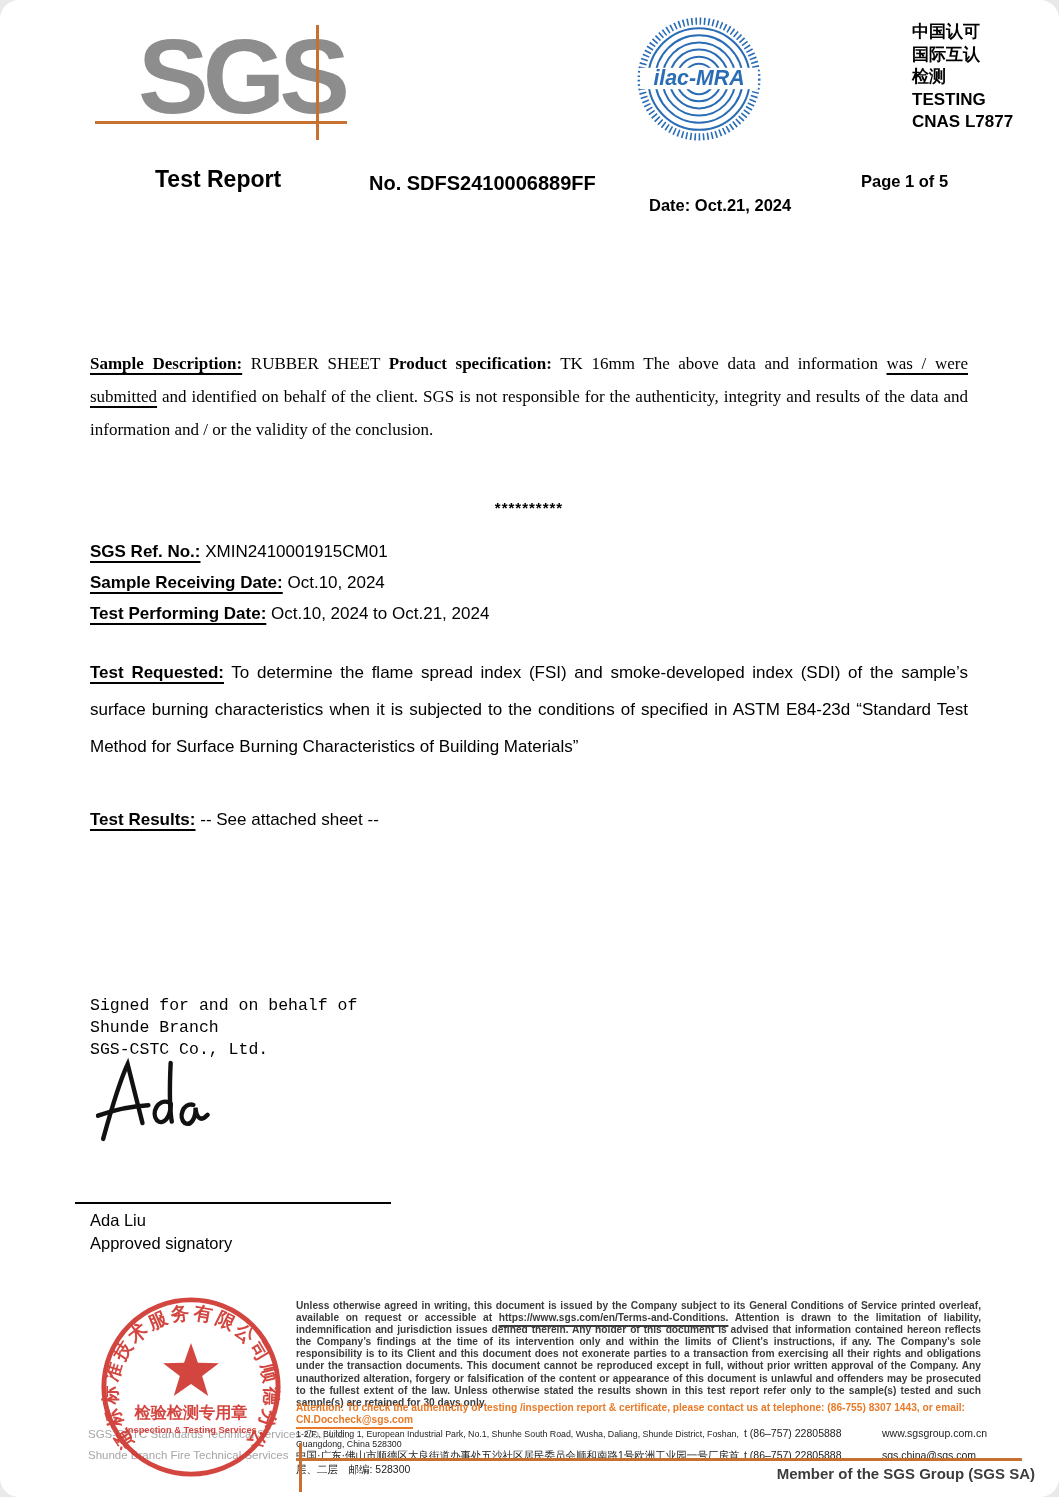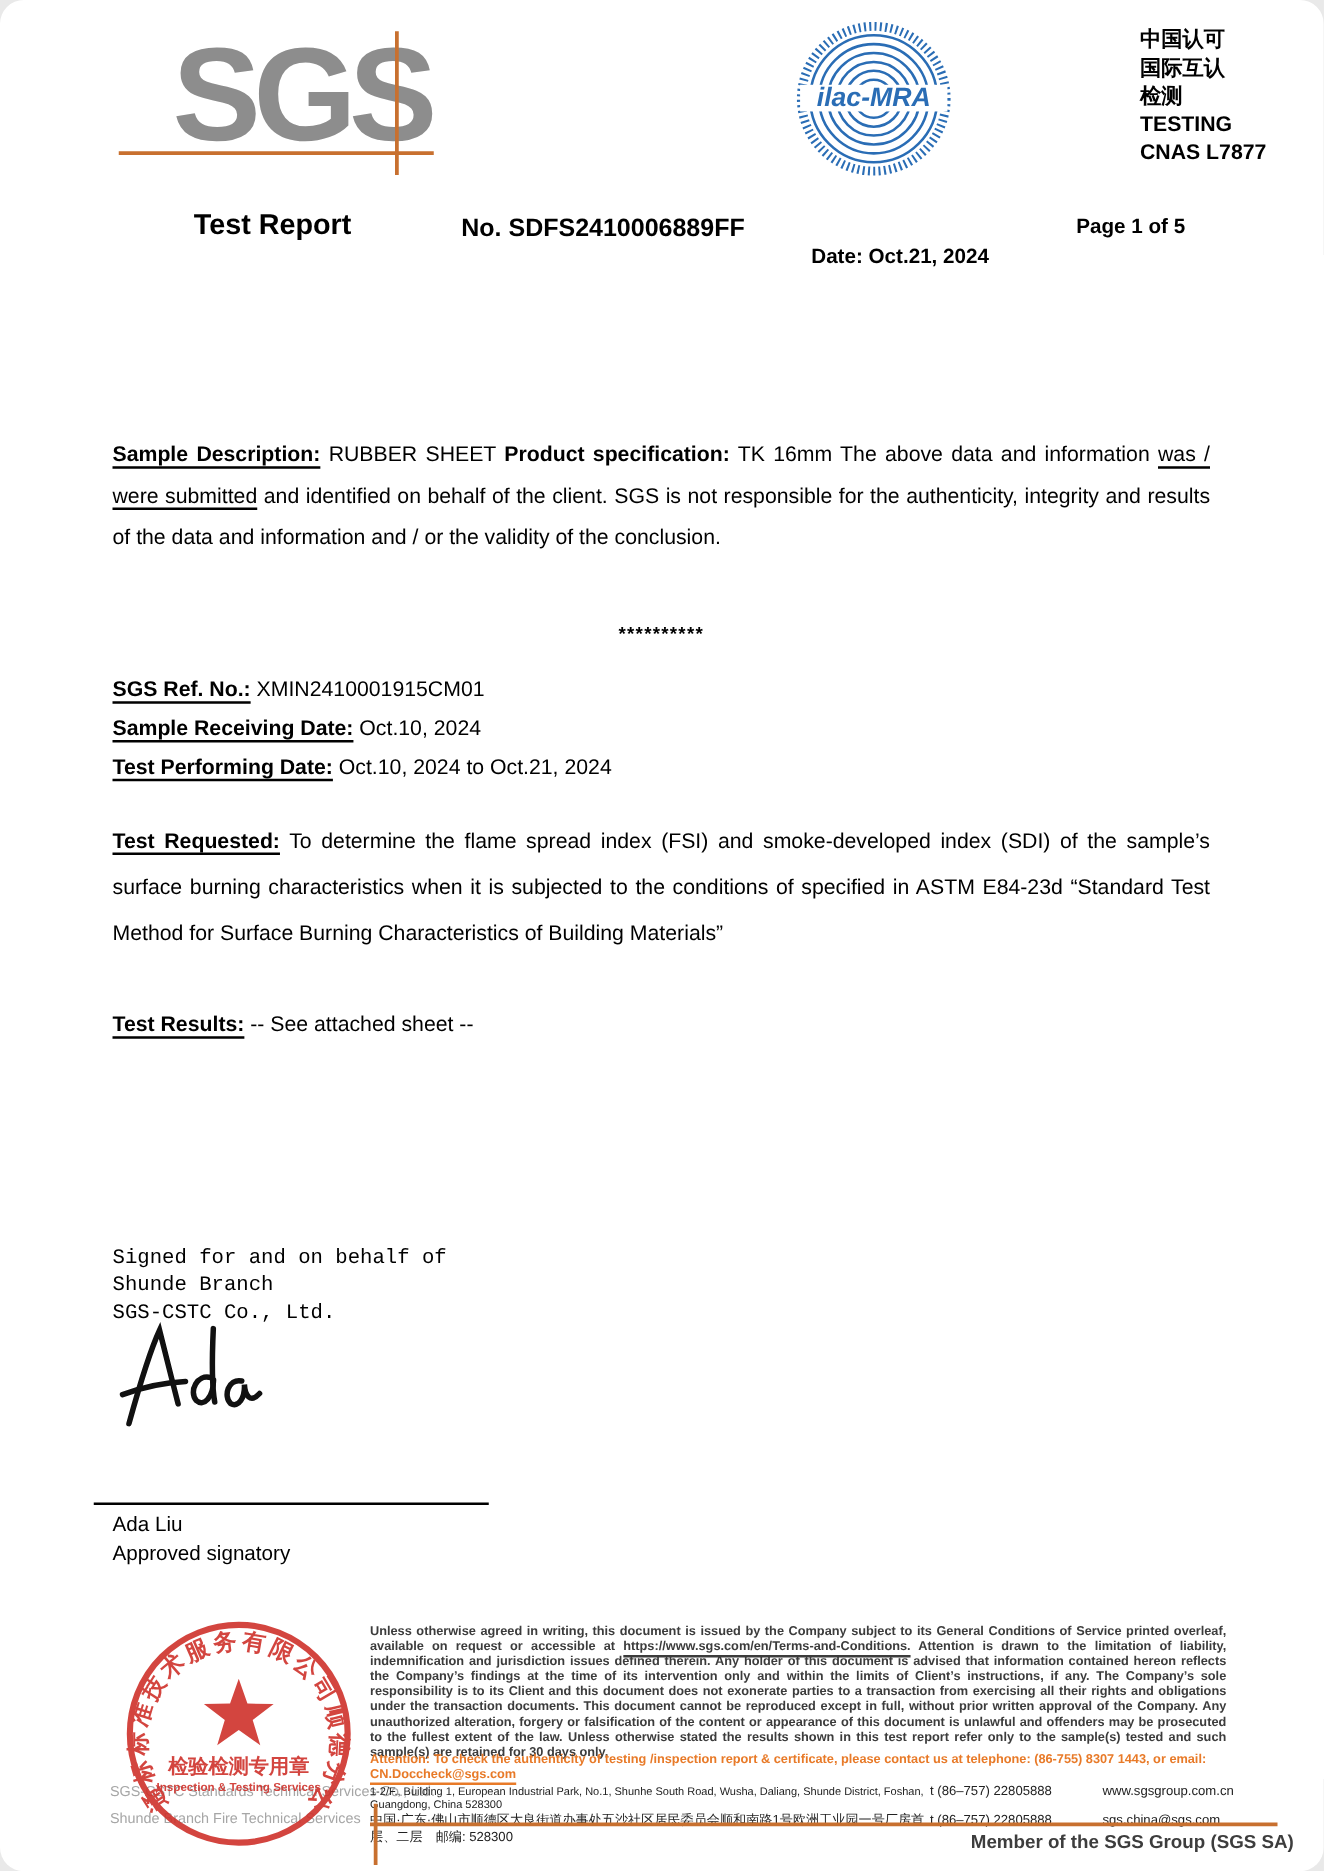--- a/index.html
+++ b/index.html
@@ -23,21 +23,21 @@
   .cnas-logo { left:764px; top:24px; }
   .accred-text { left:912px; top:21px; font-size:17px; font-weight:bold; line-height:22.5px; }
 
   .report-title { left:155px; top:166px; font-size:23px; font-weight:bold; }
   .report-no   { left:369px; top:172px; font-size:20px; font-weight:bold; }
   .report-date { left:649px; top:172px; font-size:16.5px; font-weight:bold;margin-top:24px; }
   .report-page { left:861px; top:172px; font-size:16.5px; font-weight:bold; }
 
   
   .para { left:90px; width:878px; font-size:17px; text-align:justify; }
-  .p-sample { top:347px; line-height:33px; }
+  .p-sample { top:347px; line-height:33px;font-family:Liberation Serif, serif; }
   .p-requested { top:654px; line-height:37px; }
   .bold { font-weight:bold; }
   .lbl-u { font-weight:bold; text-decoration:underline; text-decoration-thickness:2px; text-underline-offset:4px; }
   .txt-u { text-decoration:underline; text-decoration-thickness:2px; text-underline-offset:4px; }
 
   .asterisks { left:90px; top:499px; width:878px; text-align:center; font-size:15px; letter-spacing:1px; font-weight:bold; }
 
   .ref-block { left:90px; top:536px; font-size:17px; line-height:31px; }
 
   .results-row { left:90px; top:810px; font-size:17px; }

